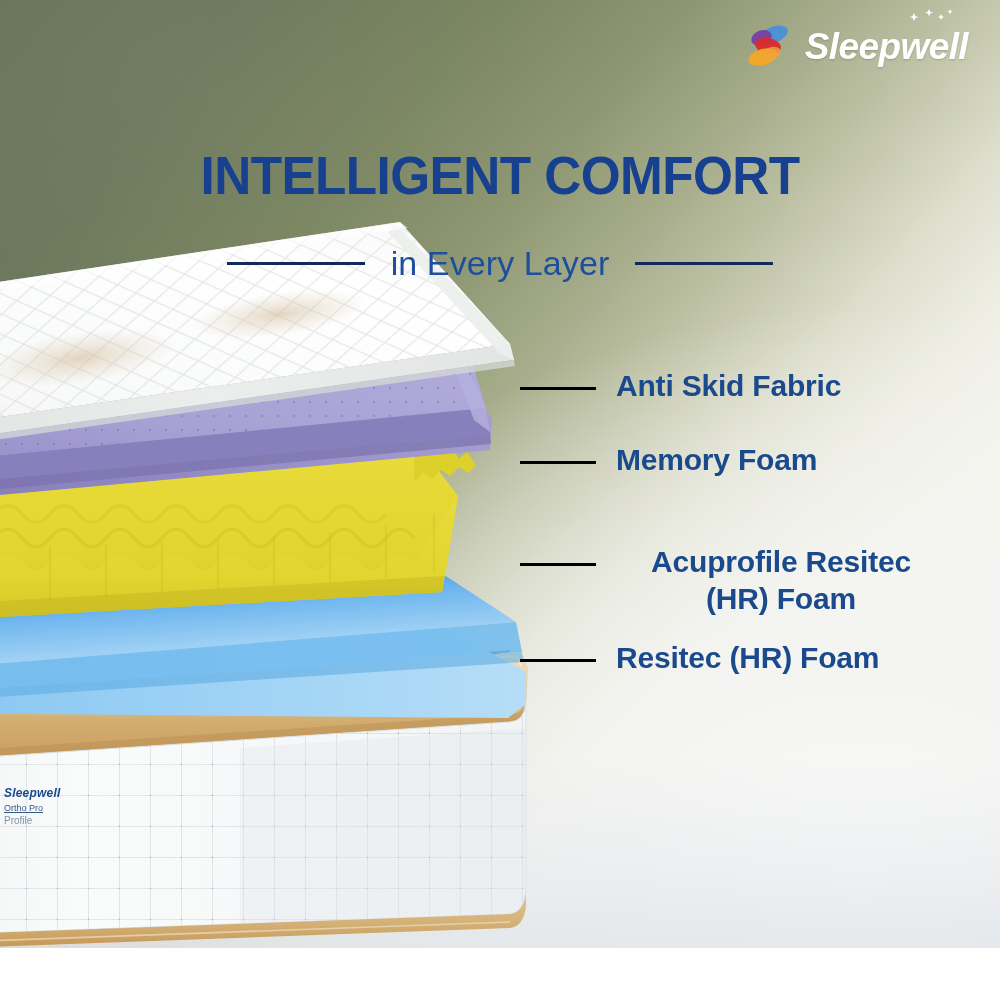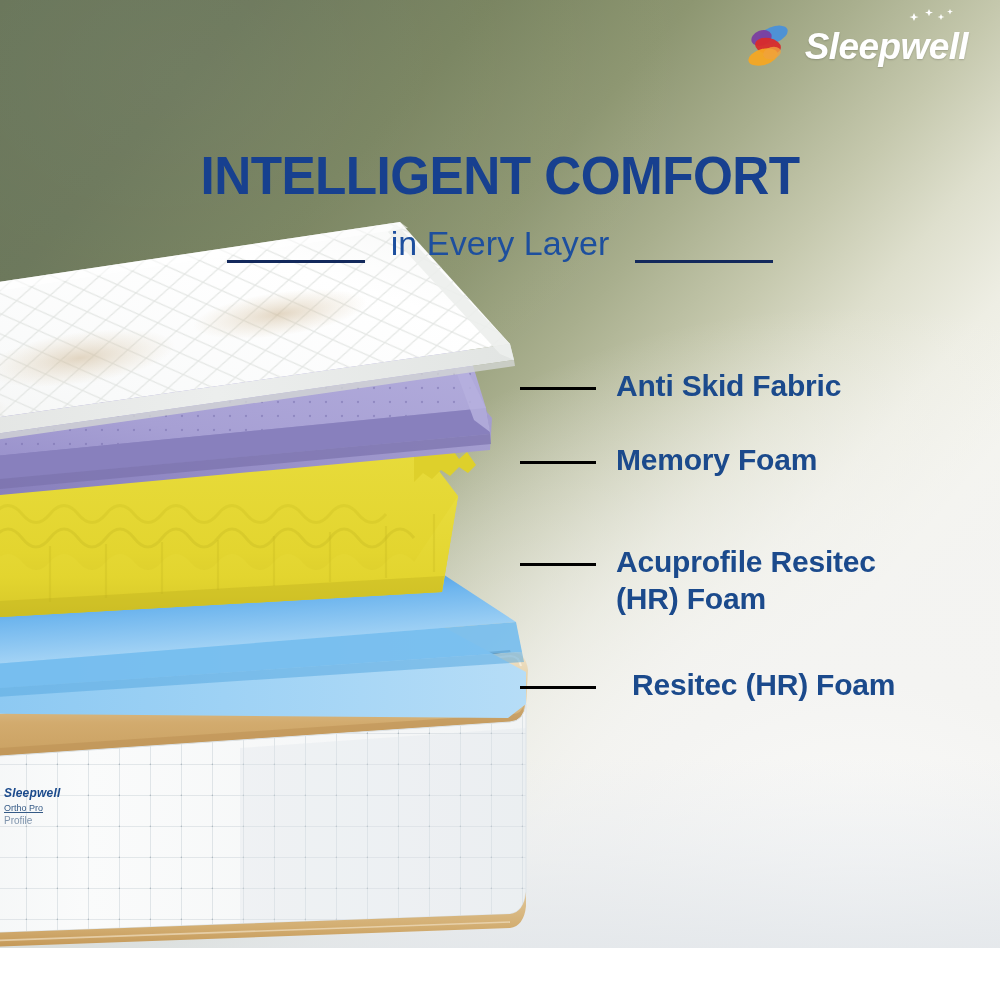--- a/index.html
+++ b/index.html
@@ -70,22 +70,22 @@
     position: absolute; top: 148px; left: 0; right: 0;
     text-align: center;
     color: #17408f;
     font-size: 54px;
     font-weight: bold;
     letter-spacing: -0.6px;
     line-height: 1.02;
     transform: scaleX(.95);
   }
   .sub-row {
-    position: absolute; top: 224px; left: 0; right: 0;
-    display: flex; align-items: flex-end; justify-content: center; gap: 26px;
+    position: absolute; top: 244px; left: 0; right: 0;
+    display: flex; align-items: center; justify-content: center; gap: 26px;
   }
   .sub-rule { width: 138px; height: 3px; background: #13295c; }
   .subhead {
     color: #1d4f9e;
     font-size: 34px;
     font-weight: normal;
     letter-spacing: .1px;
     white-space: nowrap;
   }
 
@@ -97,25 +97,26 @@
     margin-top: 19px; flex: none;
   }
   .callout-label {
     margin-left: 20px;
     color: #1b4a8c;
     font-size: 30px;
     font-weight: bold;
     line-height: 1.22;
     letter-spacing: -.2px;
     max-width: 330px;
+    text-align: center;
   }
   .c0 { top: 16px; }
   .c1 { top: 90px; }
   .c2 { top: 192px; }
-  .c3 { top: 315px; gap: 16px; }
+  .c3 { top: 288px; }
 
   
   .stack { position: absolute; left: -190px; top: 300px; width: 720px; height: 660px; }
 
   svg { display: block; overflow: visible; }
 </style>
 </head>
 <body>
 
 <div id="poster">

